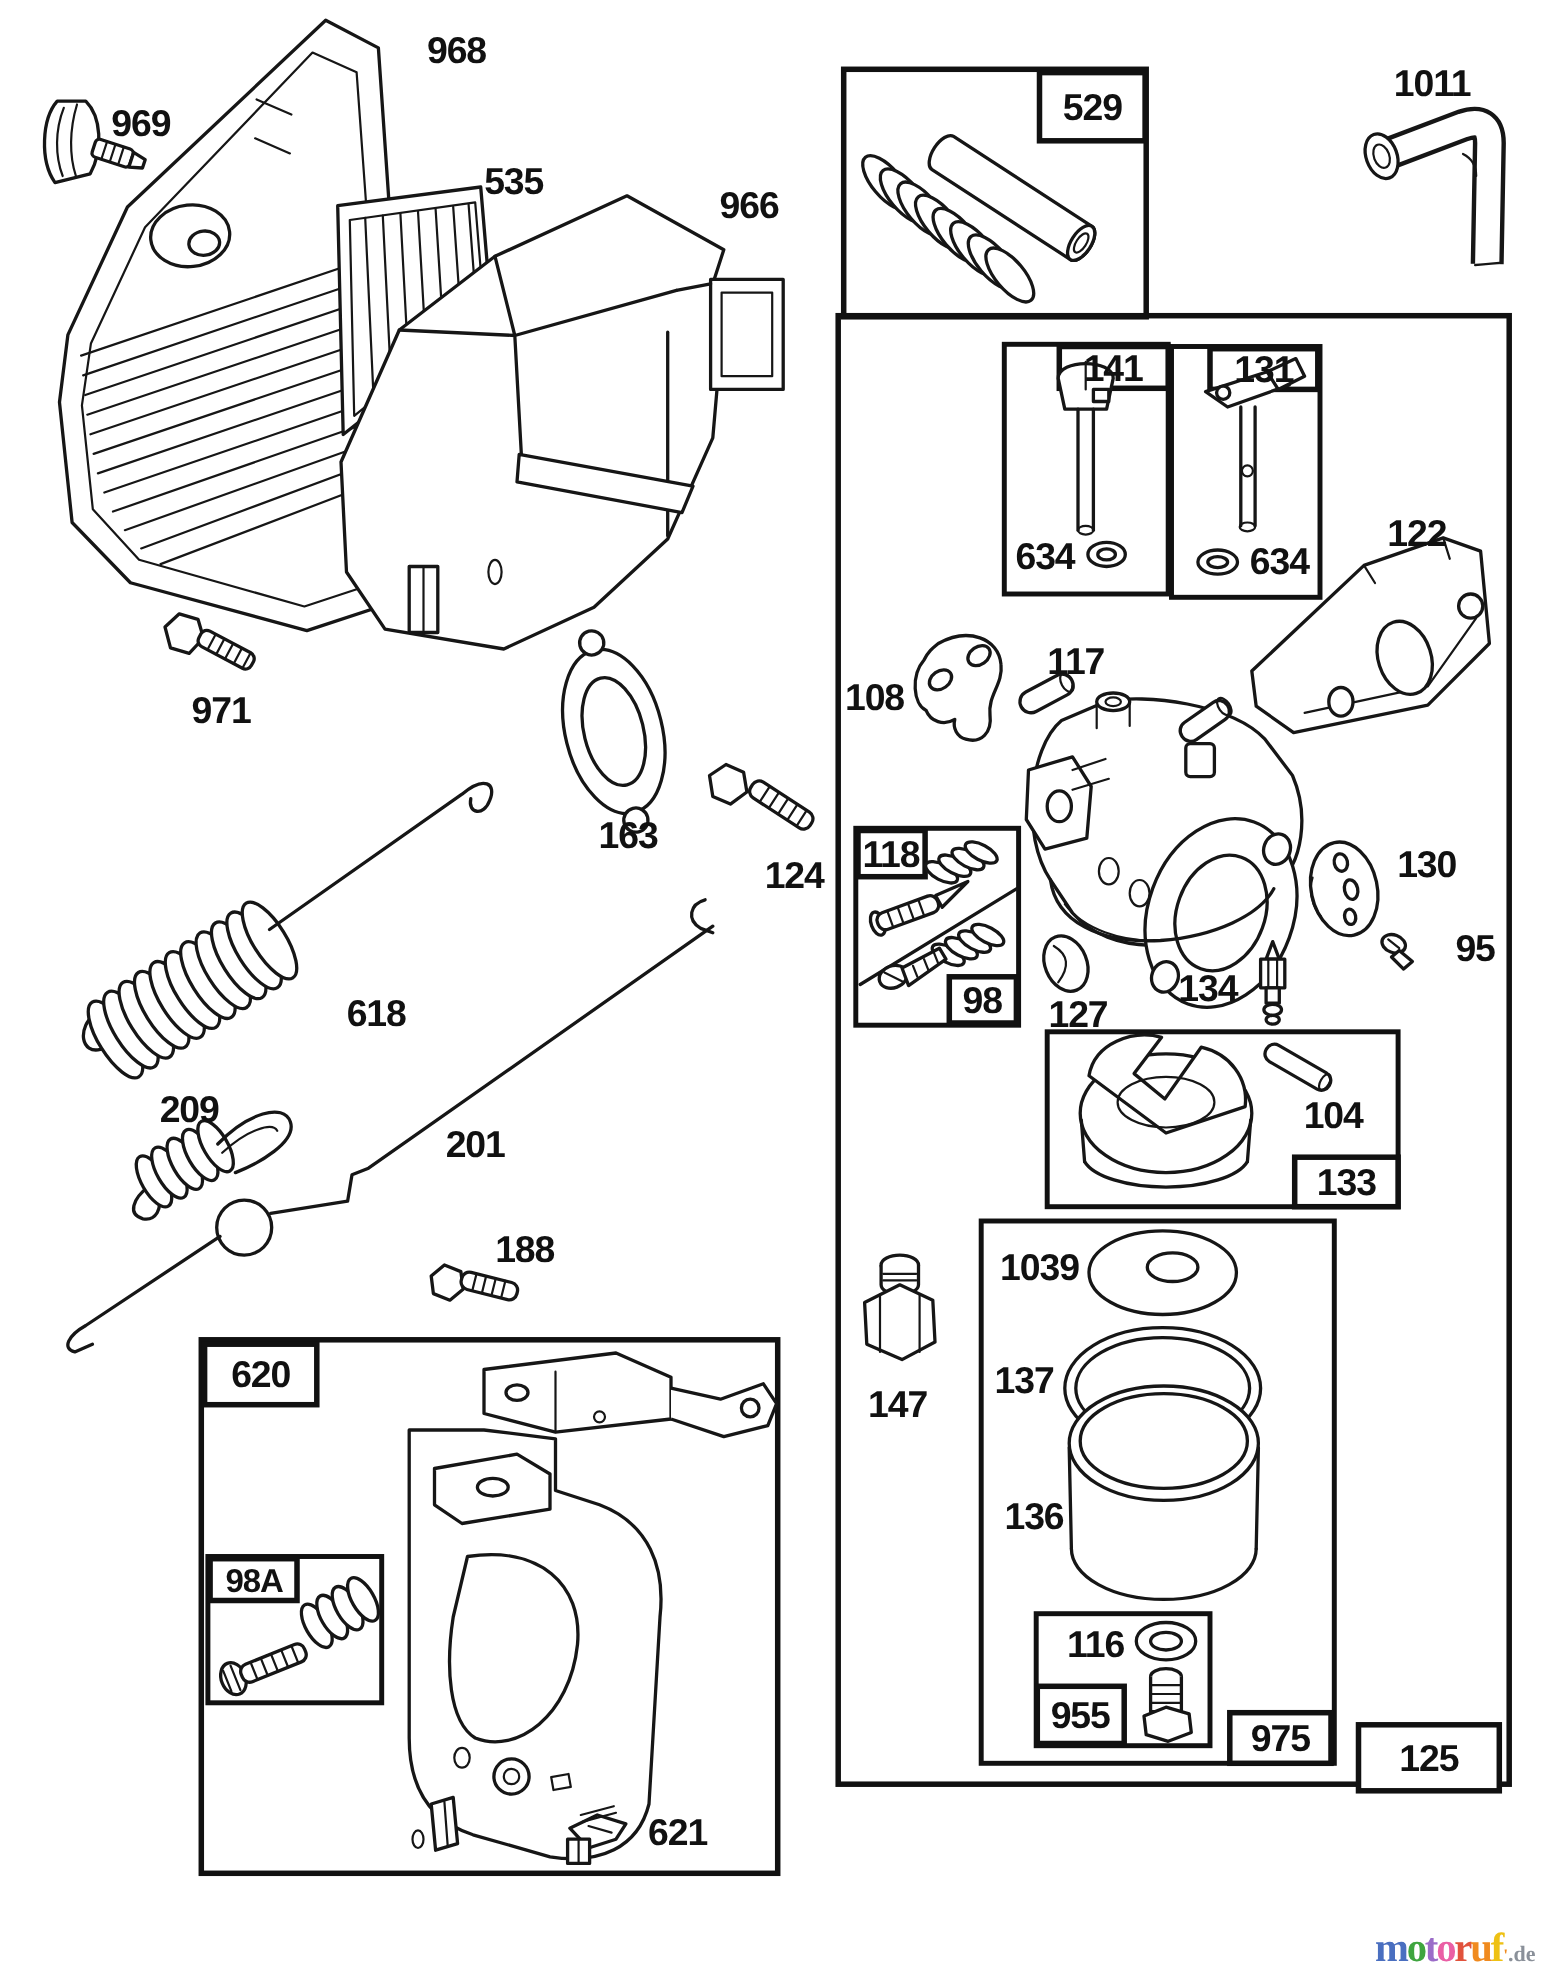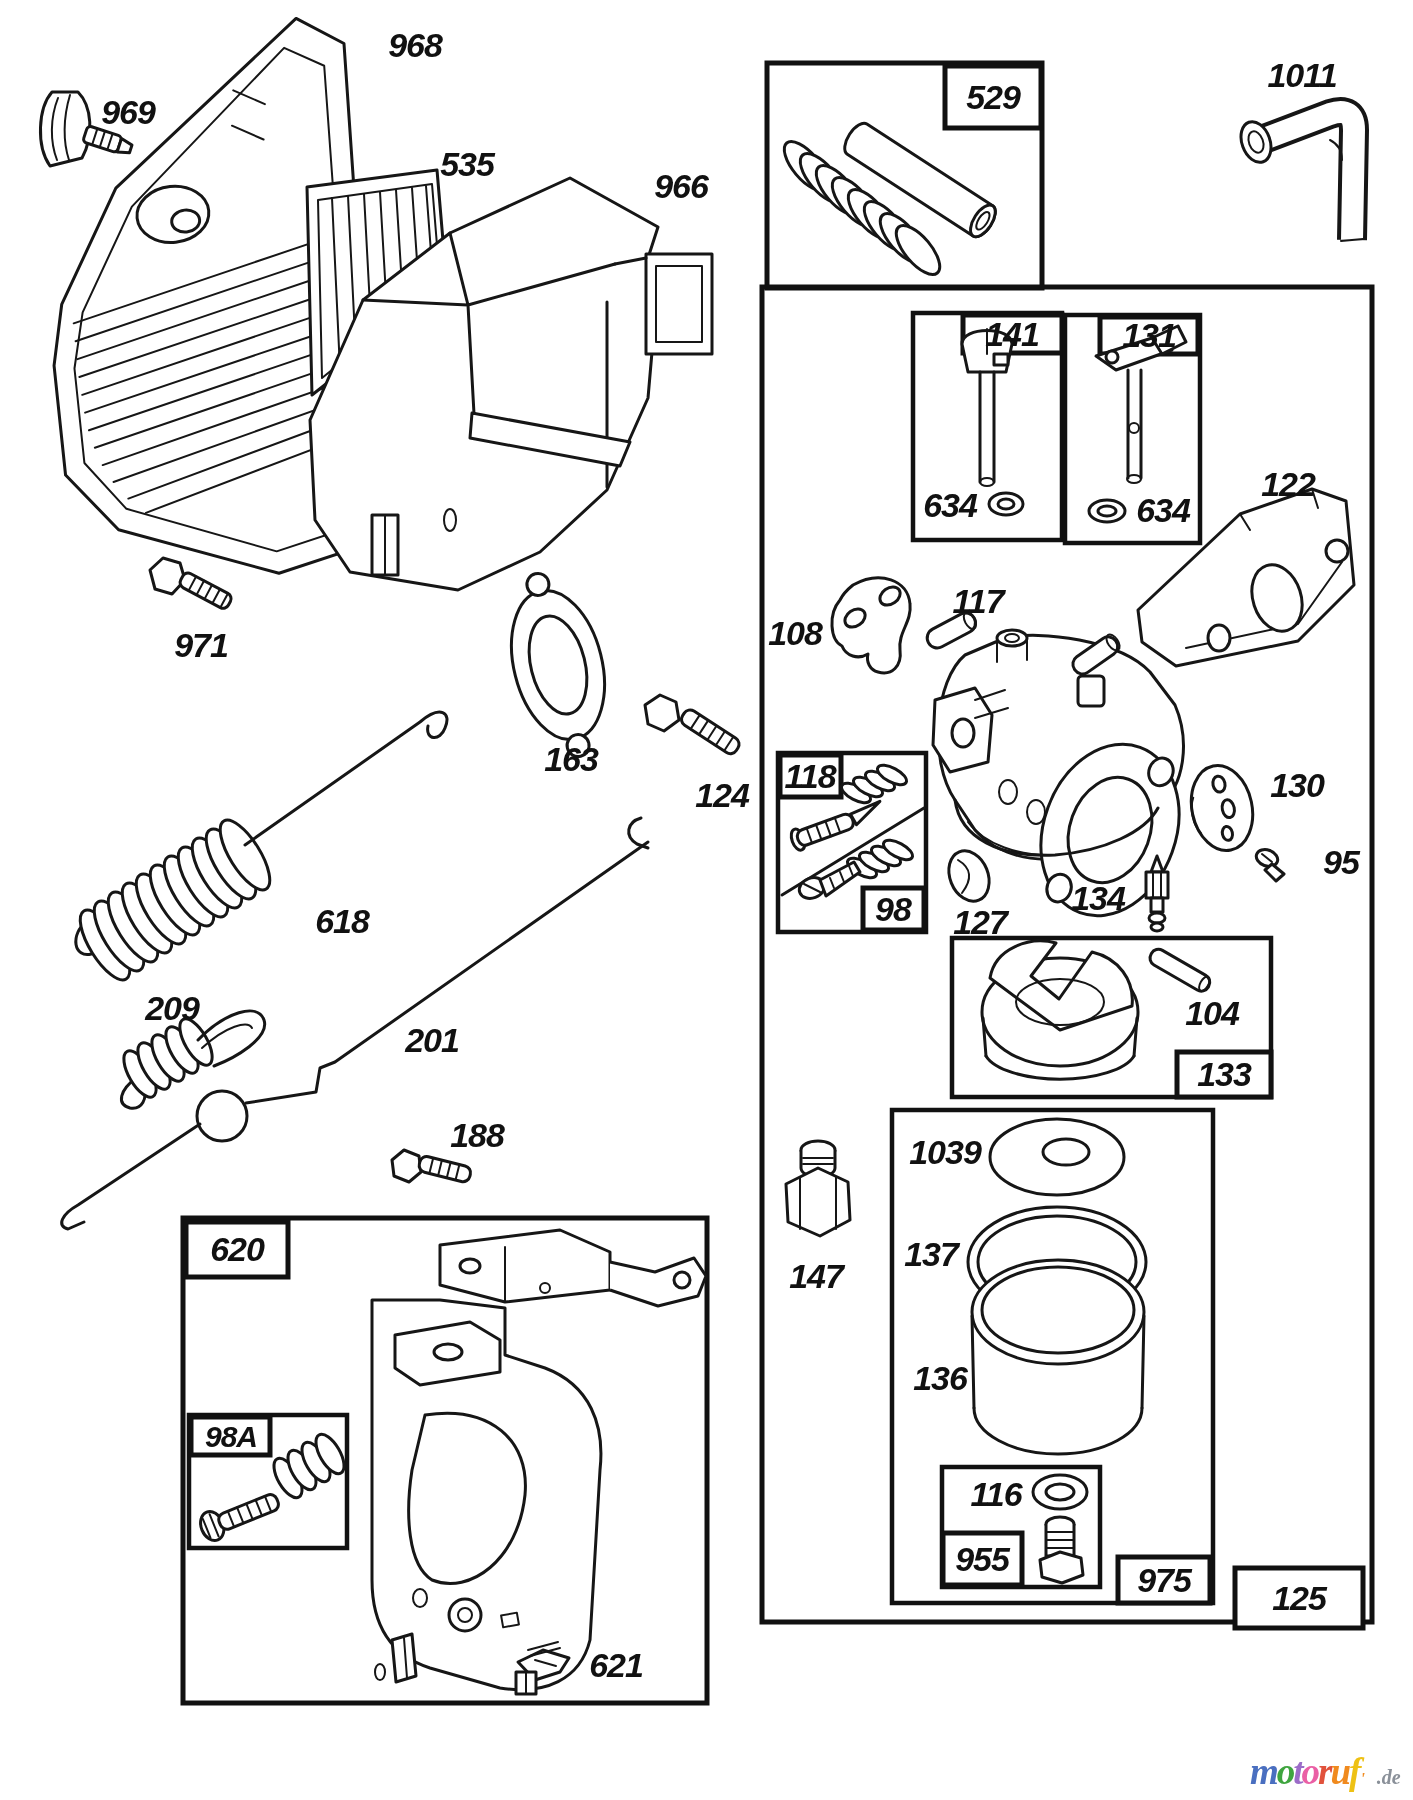--- a/index.html
+++ b/index.html
@@ -1,33 +1,33 @@
 <!DOCTYPE html>
 <html><head>
 <meta charset="utf-8">
 <style>
   html,body{margin:0;padding:0;background:#ffffff;}
   .page{position:relative;width:1413px;height:1800px;background:#ffffff;overflow:hidden;
-        font-family:"Liberation Sans",sans-serif;font-style:italic;}
+        font-family:"Liberation Sans",sans-serif;}
   svg{position:absolute;left:0;top:0;}
   svg *{vector-effect:none;}
   .ln{fill:none;stroke:#161616;stroke-width:3;stroke-linecap:round;stroke-linejoin:round;}
   .lnf{fill:#ffffff;stroke:#161616;stroke-width:3;stroke-linejoin:round;}
   .thin{stroke-width:2;}
   .box{fill:none;stroke:#111111;stroke-width:5;}
   .box4{fill:#ffffff;stroke:#111111;stroke-width:4.5;}
   .lblbox{fill:#ffffff;stroke:#111111;stroke-width:5;}
   .pn{font-family:"Liberation Sans",sans-serif;font-weight:700;font-size:34px;fill:#111111;
       text-anchor:middle;letter-spacing:-1px;}
   .pn-sm{font-size:30px;}
   .watermark{position:absolute;left:1250px;top:1750px;width:170px;height:44px;
              display:flex;align-items:baseline;font-family:"Liberation Serif",serif;
              font-weight:700;font-size:37px;letter-spacing:-2px;white-space:nowrap;}
   .watermark .tick{font-size:16px;margin-left:1px;}
-  .watermark .suffix{font-size:20px;letter-spacing:0;margin-left:14px;}
+  .watermark .suffix{font-size:20px;letter-spacing:0;margin-left:2px;}
 </style>
 </head>
 <body>
 
 <div class="page">
 <svg width="1413" height="1800" viewBox="0 0 1413 1800">
 
   <g>
     <g transform="rotate(-6 200 300)">
       <path class="lnf" d="M325,30 L370,60 L352,558 L250,580 L95,520 L48,460 L48,350 L62,290 L128,180 Z"></path>

